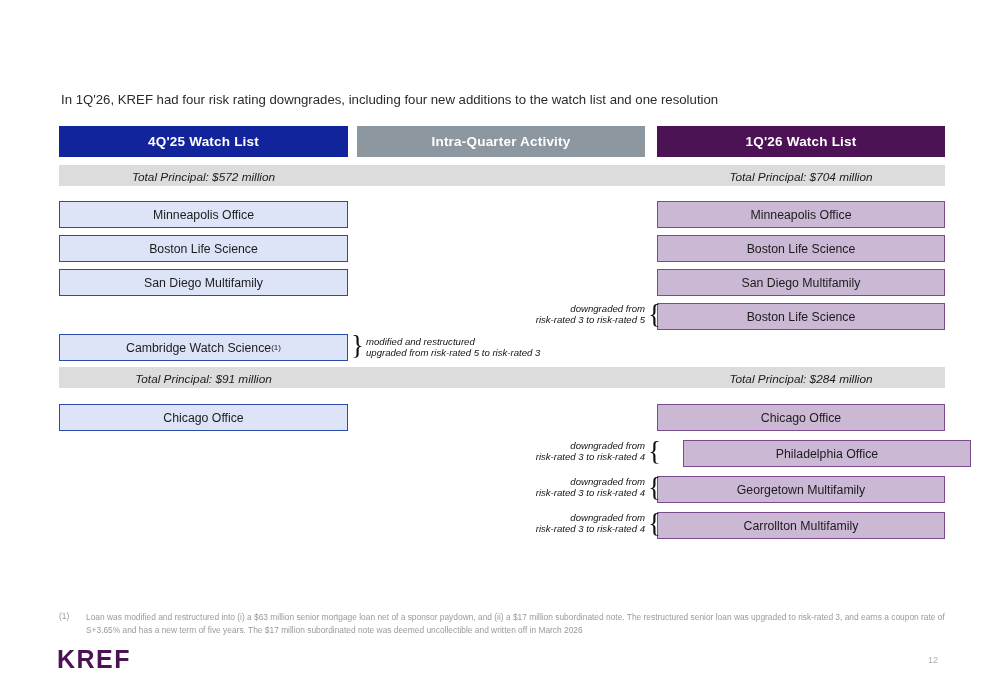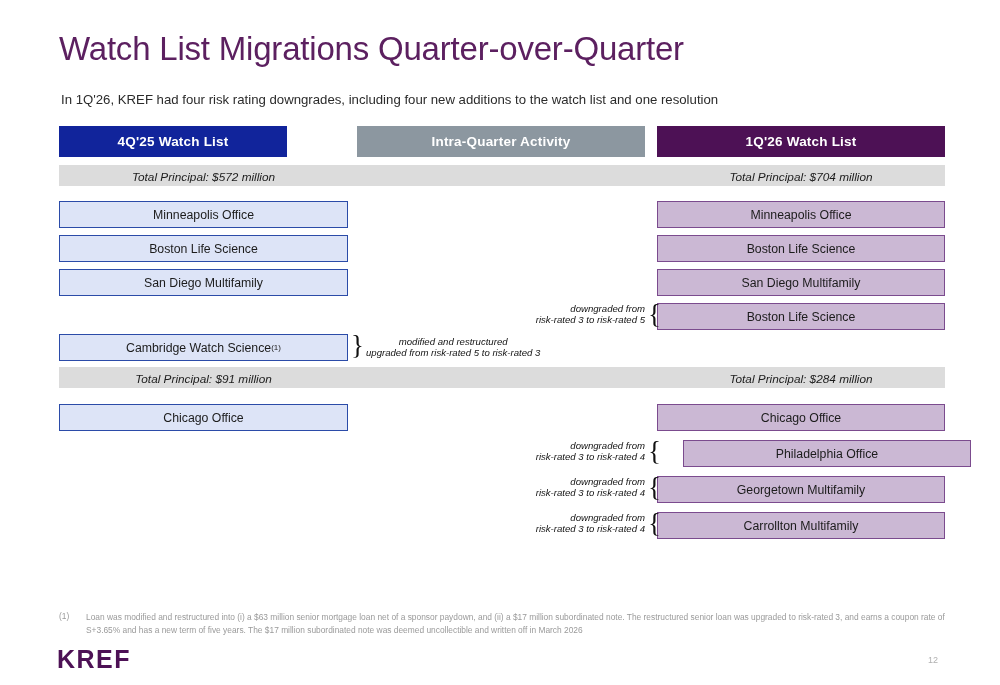--- a/index.html
+++ b/index.html
@@ -23,21 +23,21 @@
     white-space: nowrap;
   }
 
   
   .col-head {
     position: absolute; top: 126px; height: 31px;
     display: flex; align-items: center; justify-content: center;
     font-size: 13.5px; font-weight: bold; color: #ffffff;
     letter-spacing: .2px;
   }
-  .col-head.left   { left: 59px;  width: 228px; background: #11249b; border:1px solid #11249b; }
+  .col-head.left   { left: 59px;  width: 289px; background: #11249b; border:1px solid #11249b; }
   .col-head.center { left: 357px; width: 288px; background: #8c97a0; border:1px solid #8c97a0; }
   .col-head.right  { left: 657px; width: 288px; background: #4d1155; border:1px solid #4d1155; }
 
   
   .strip {
     position: absolute; left: 59px; width: 886px; height: 21px;
     background: #dcdcdc;
   }
   .strip .cell {
     position: absolute; top: 0; height: 24px;
@@ -59,21 +59,21 @@
   .box.purple { left: 657px; width: 288px; background:#cbb8d4; border:1.6px solid #7b4b8e; }
   .box sup { font-size: 8px; vertical-align: super; }
 
   
   .note {
     position: absolute;
     font-size: 9.6px; font-style: italic; color: #111;
     line-height: 1.18; white-space: nowrap;
   }
   .note.right-al { text-align: right; }
-  .note.left-al  { text-align: center; }
+  .note.left-al  { text-align: left; }
 
   .brace {
     position: absolute;
     font-size: 27px; line-height: 1; color: #111;
     font-family: "Liberation Serif", serif; font-weight: 400;
   }
 
   
   .footnote-num {
     position: absolute; left: 59px; top: 611px;
@@ -93,21 +93,20 @@
   .page-no {
     position: absolute; left: 928px; top: 655px;
     font-size: 9px; color: #b0b0b0;
   }
 </style>
 </head>
 <body>
 
 <div class="slide">
 
-  <div class="page-title">Watch List Migrations Quarter-over-Quarter</div>
   <div class="subtitle">In 1Q'26, KREF had four risk rating downgrades, including four new additions to the watch list and one resolution</div>
 
   <div class="col-head left">4Q'25 Watch List</div>
   <div class="col-head center">Intra-Quarter Activity</div>
   <div class="col-head right">1Q'26 Watch List</div>
 
   <div class="strip" style="top:165px;">
     <div class="cell l">Total Principal: $572 million</div>
     <div class="cell r">Total Principal: $704 million</div>
   </div>

